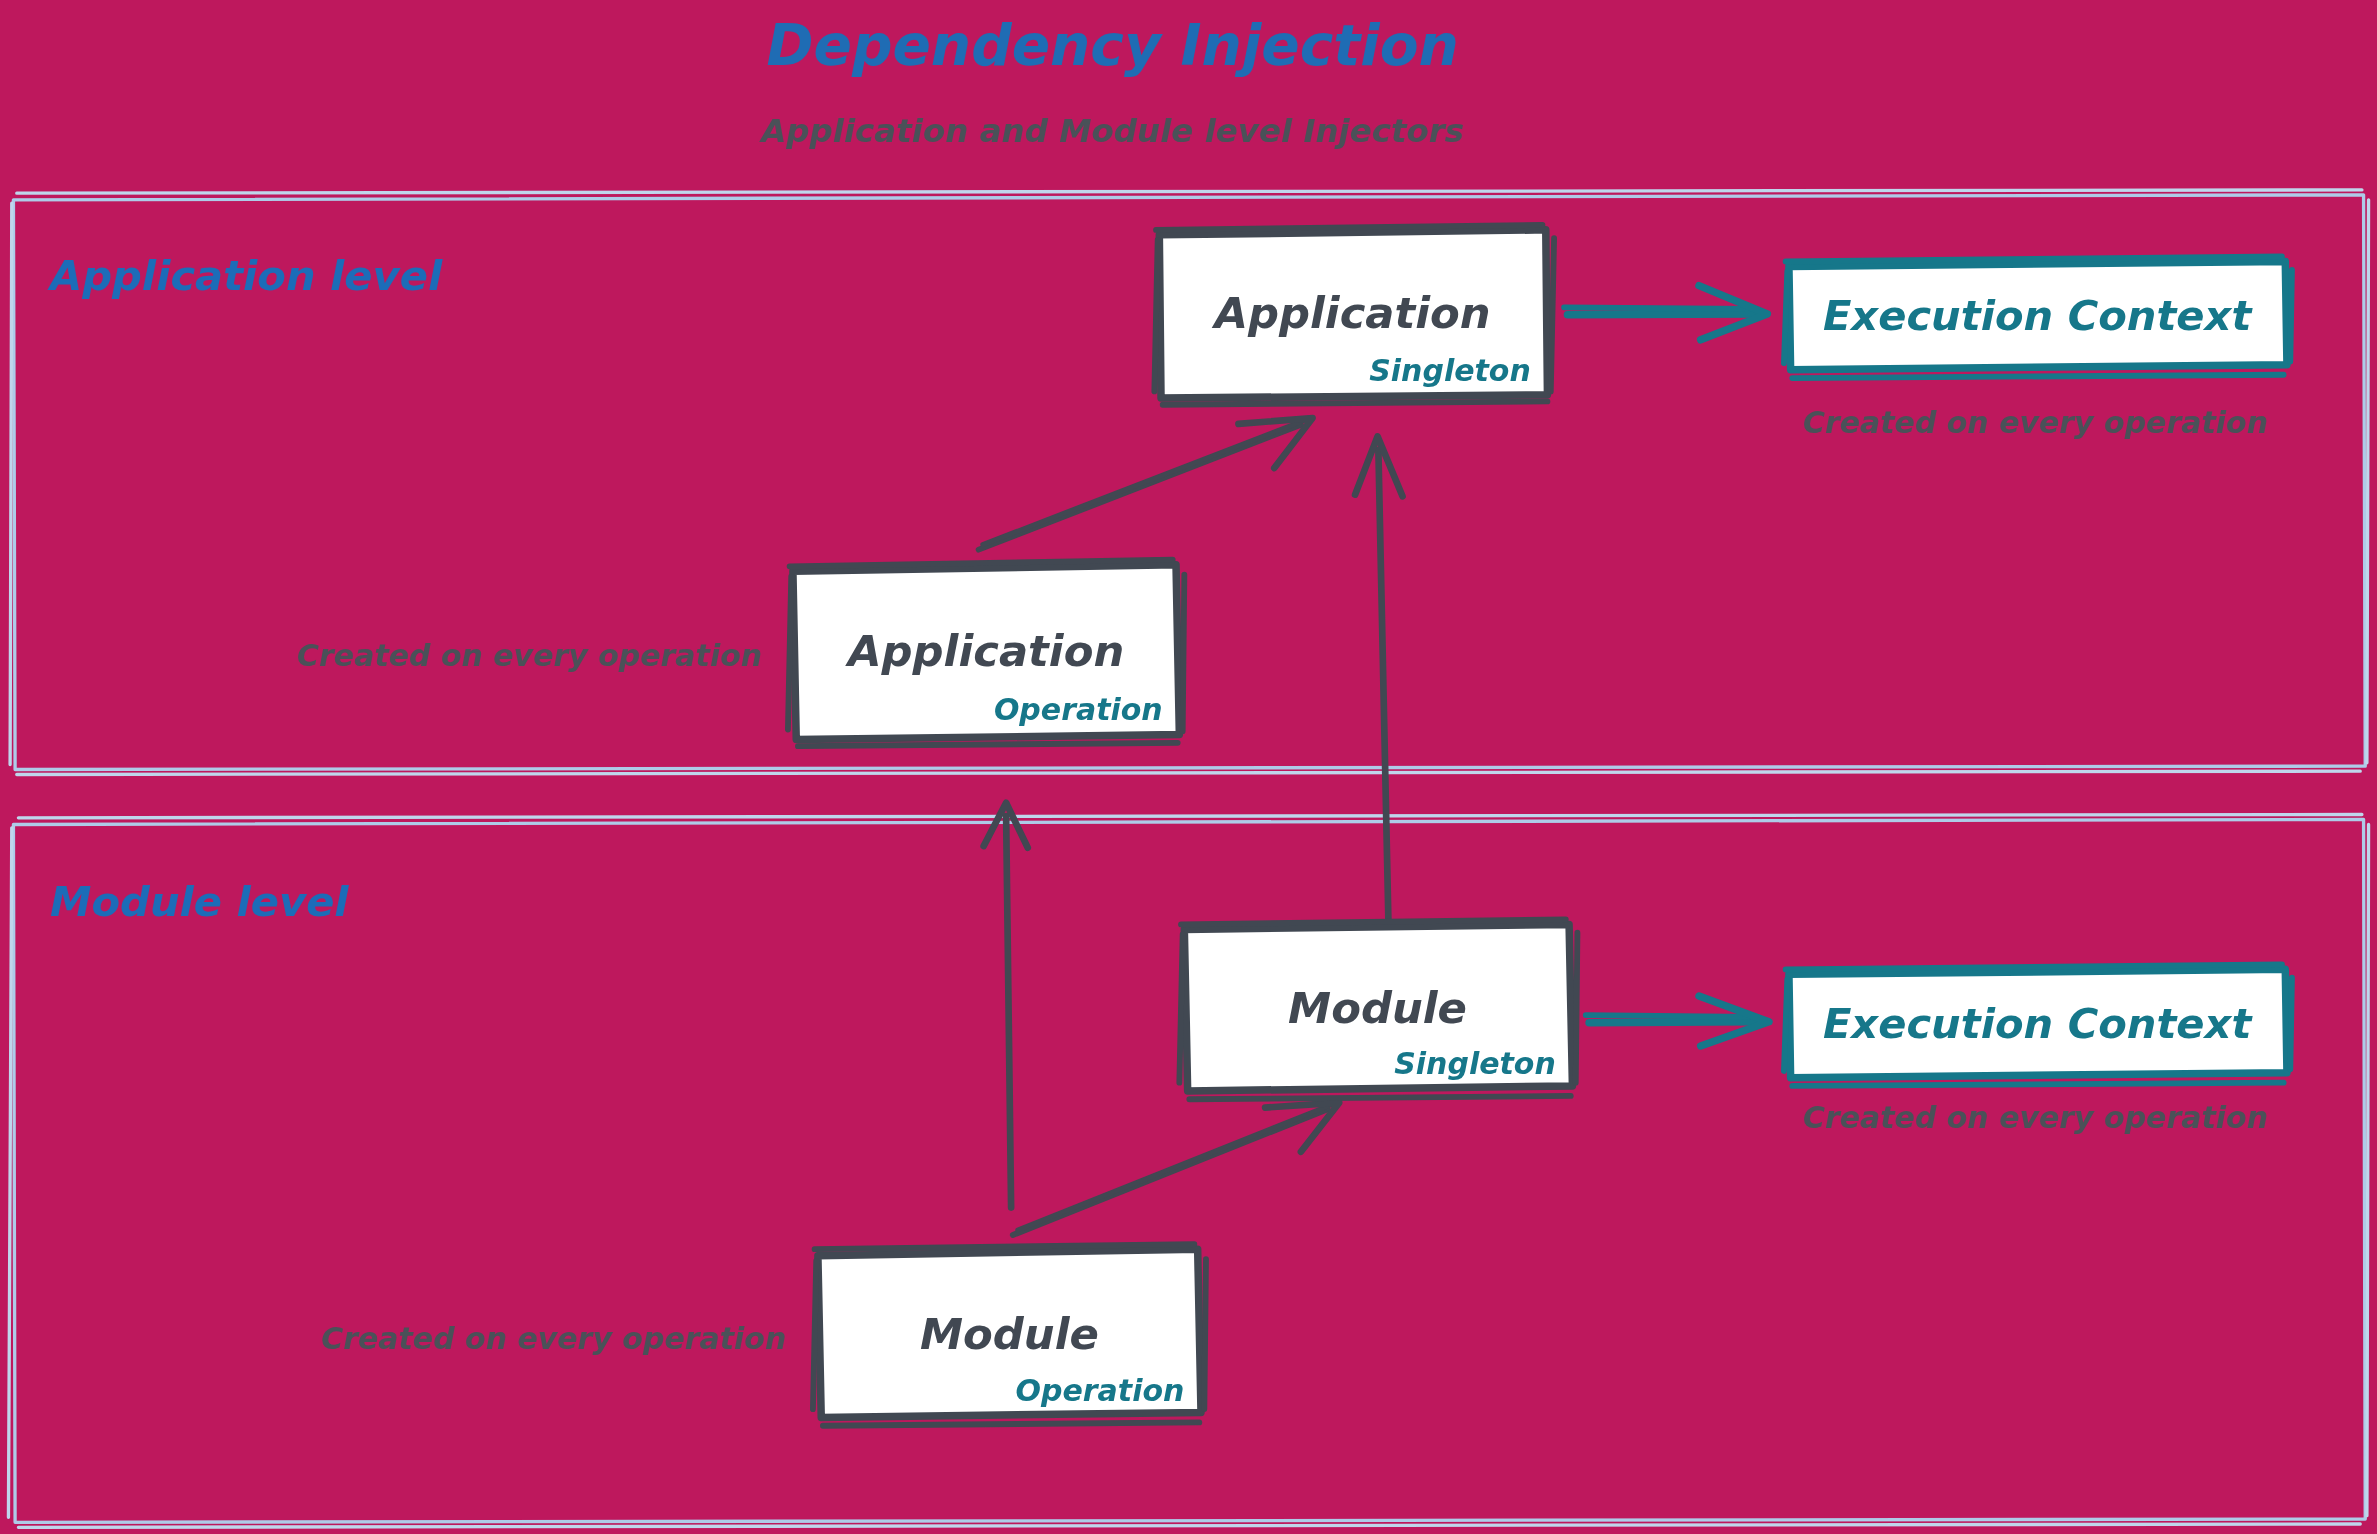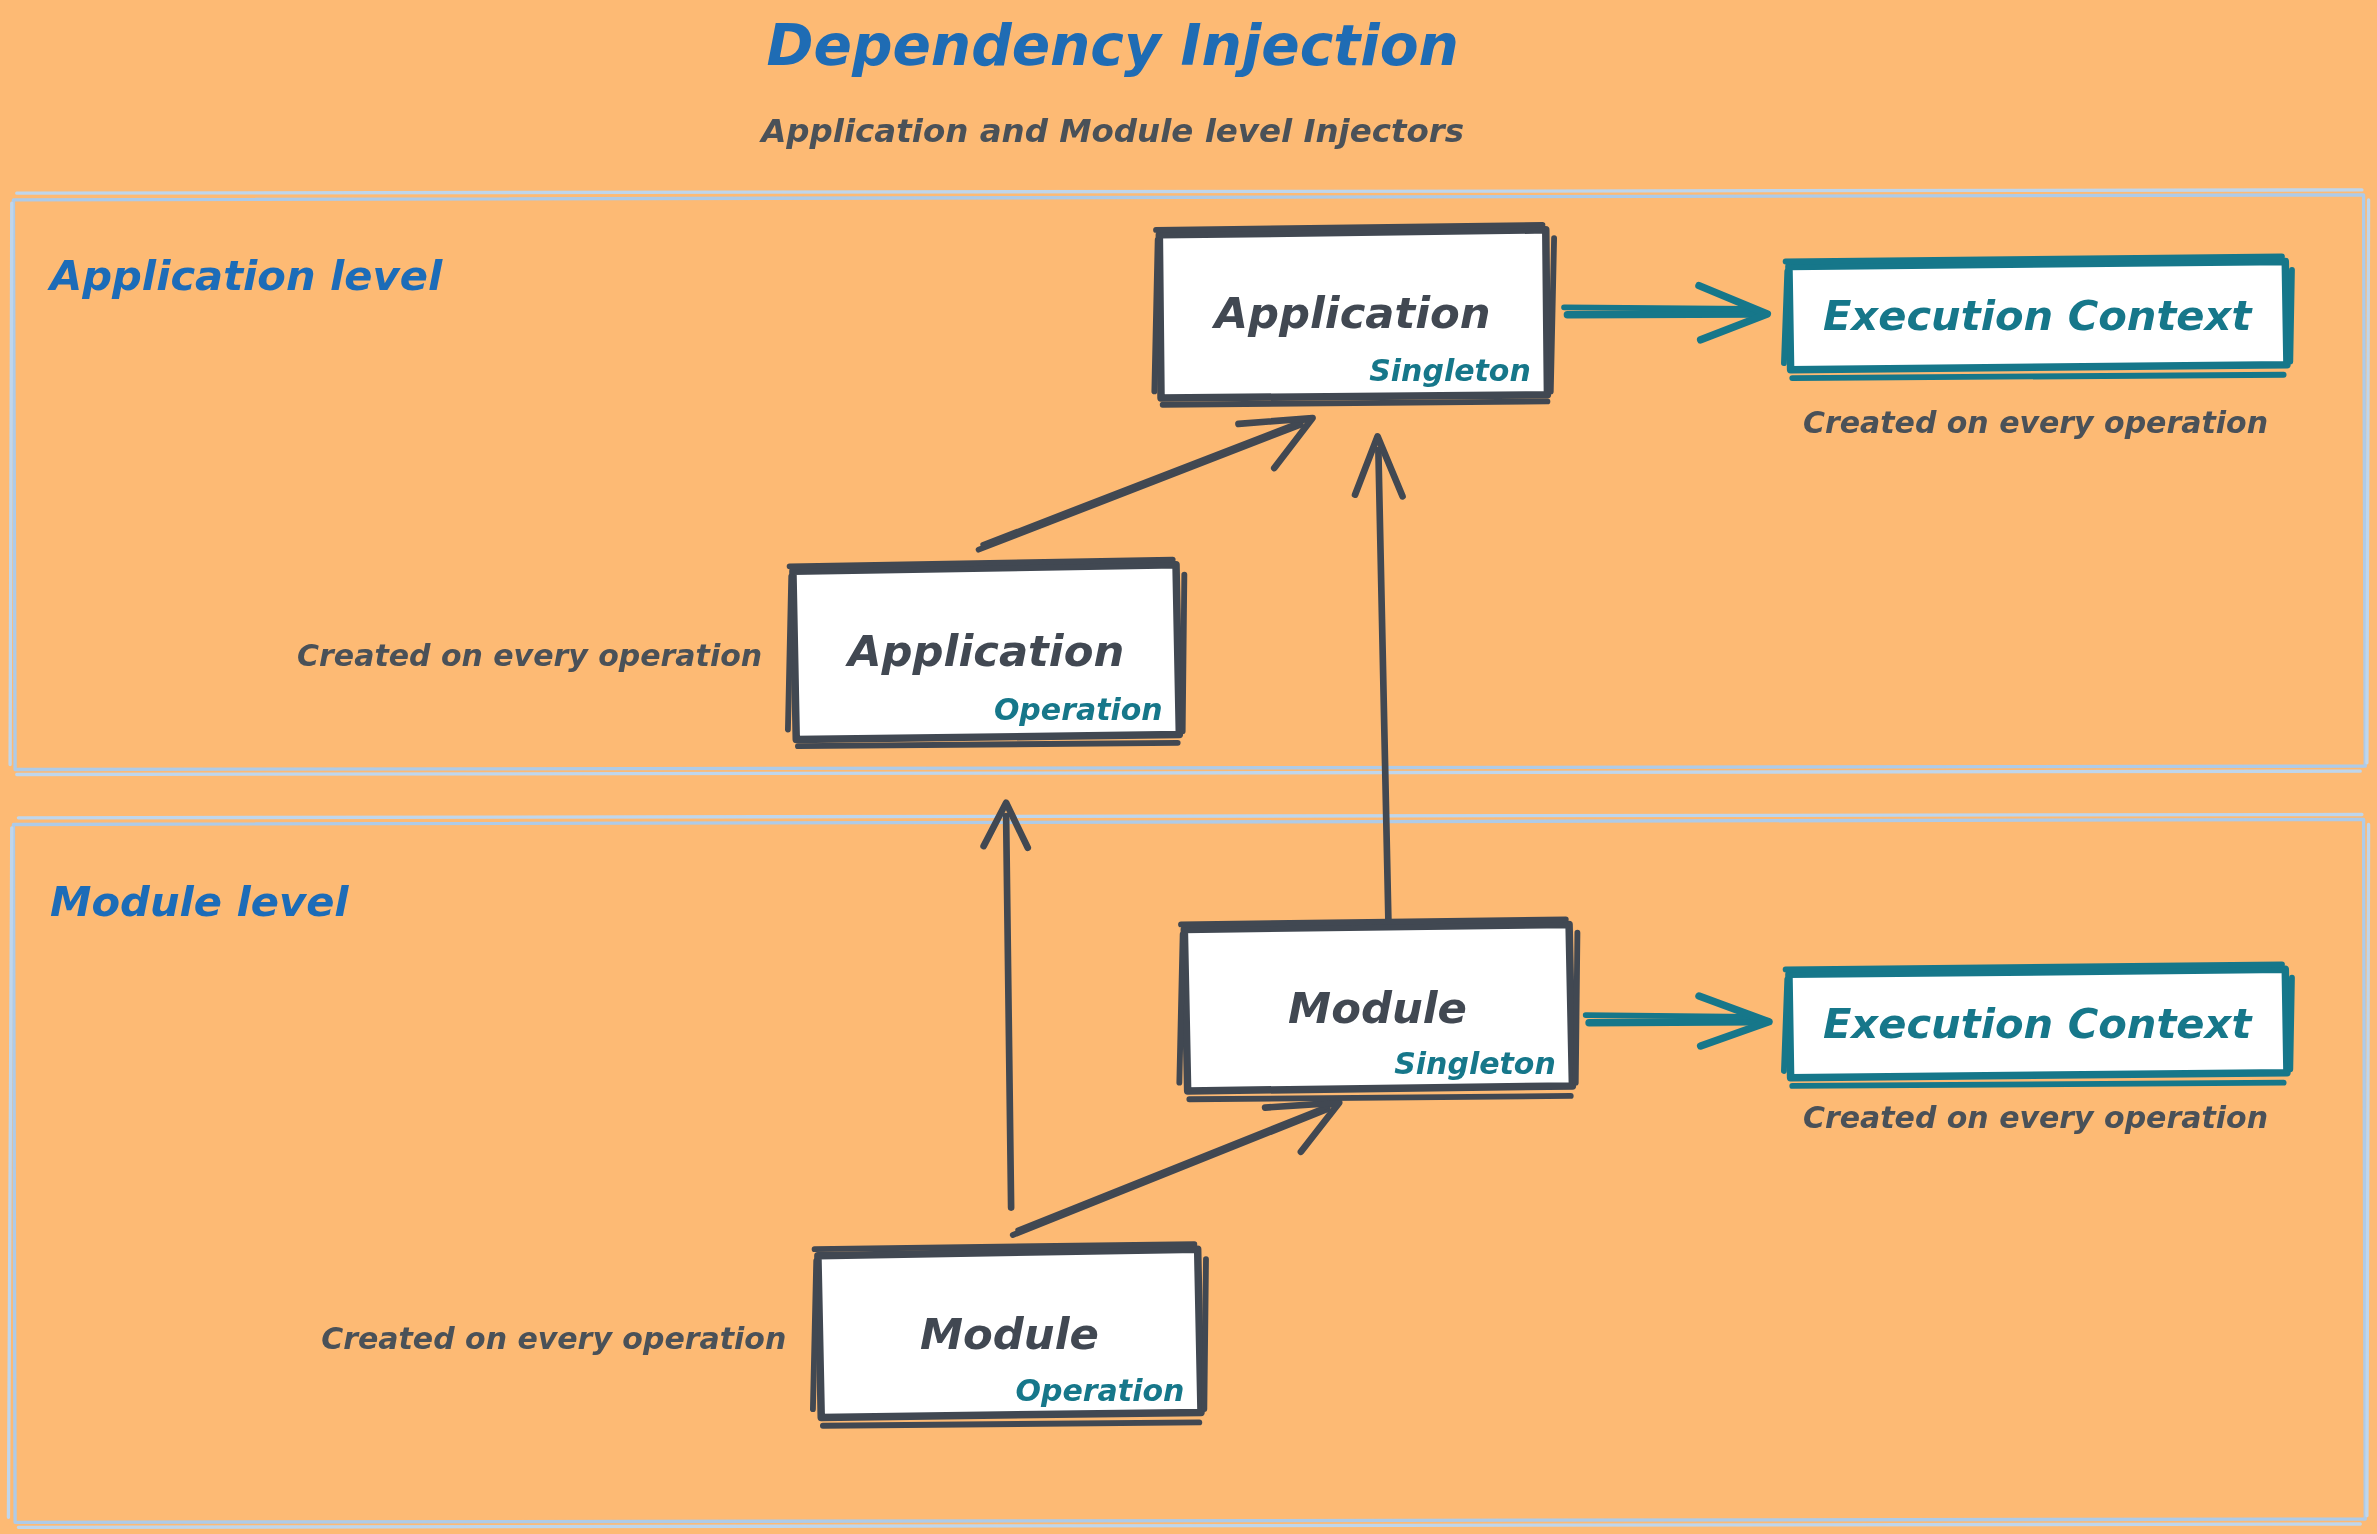--- a/index.html
+++ b/index.html
@@ -8,21 +8,21 @@
     padding: 0;
     background: #ffffff;
   }
   body {
     font-family: "DejaVu Sans", sans-serif;
   }
   #canvas {
     position: relative;
     width: 2377px;
     height: 1534px;
-    background: #fdba74;
+    background: #be185d;
     overflow: hidden;
   }
   #canvas svg.layer {
     position: absolute;
     left: 0;
     top: 0;
     width: 2377px;
     height: 1534px;
   }
   .hand {

